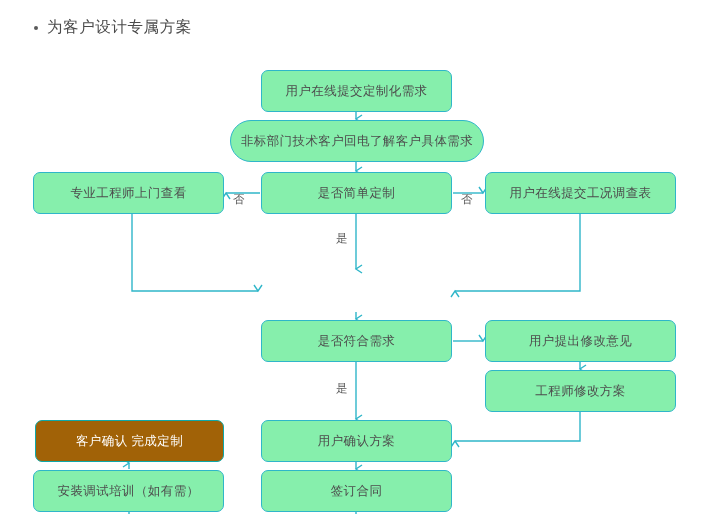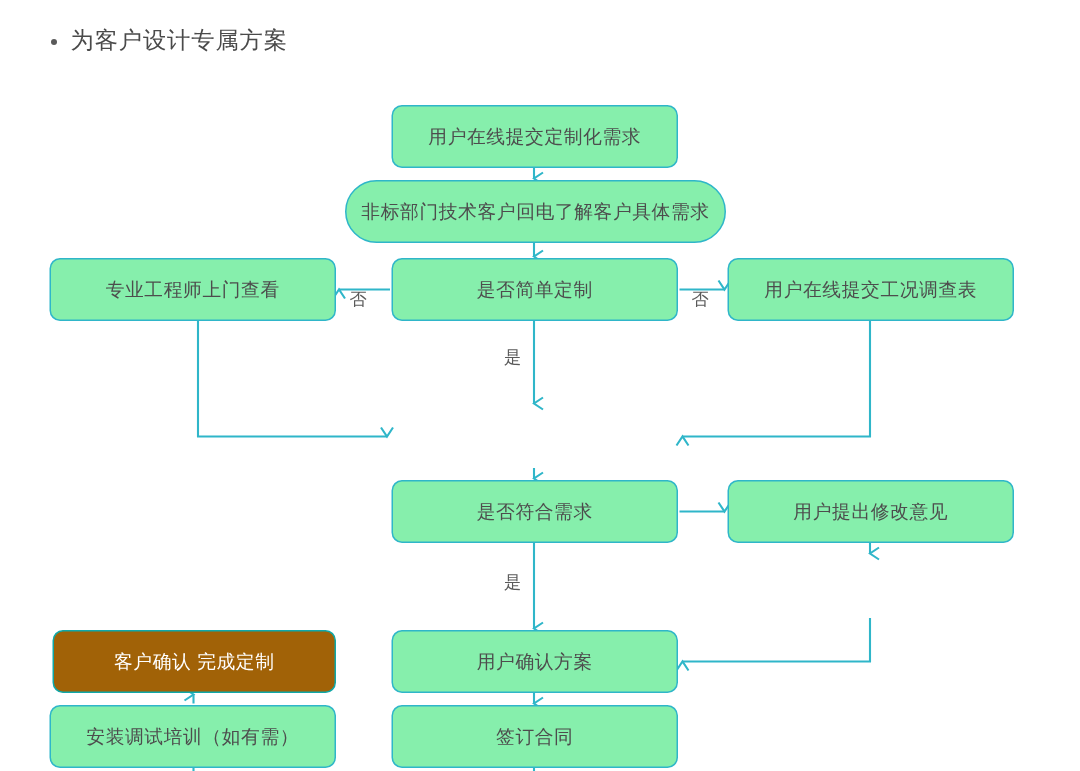--- a/index.html
+++ b/index.html
@@ -153,20 +153,23 @@
 
 
   <div class="node" style="left:261px; top:320px; width:191px; height:42px;">
     <span>是否符合需求</span>
   </div>
 
   <div class="node" style="left:485px; top:320px; width:191px; height:42px;">
     <span>用户提出修改意见</span>
   </div>
 
+  <div class="node" style="left:485px; top:370px; width:191px; height:42px;">
+    <span>工程师修改方案</span>
+  </div>
 
   <div class="node filled" style="left:35px; top:420px; width:189px; height:42px;">
     <span>客户确认 完成定制</span>
   </div>
 
   <div class="node" style="left:261px; top:420px; width:191px; height:42px;">
     <span>用户确认方案</span>
   </div>
 
   <div class="node" style="left:33px; top:470px; width:191px; height:42px;">

